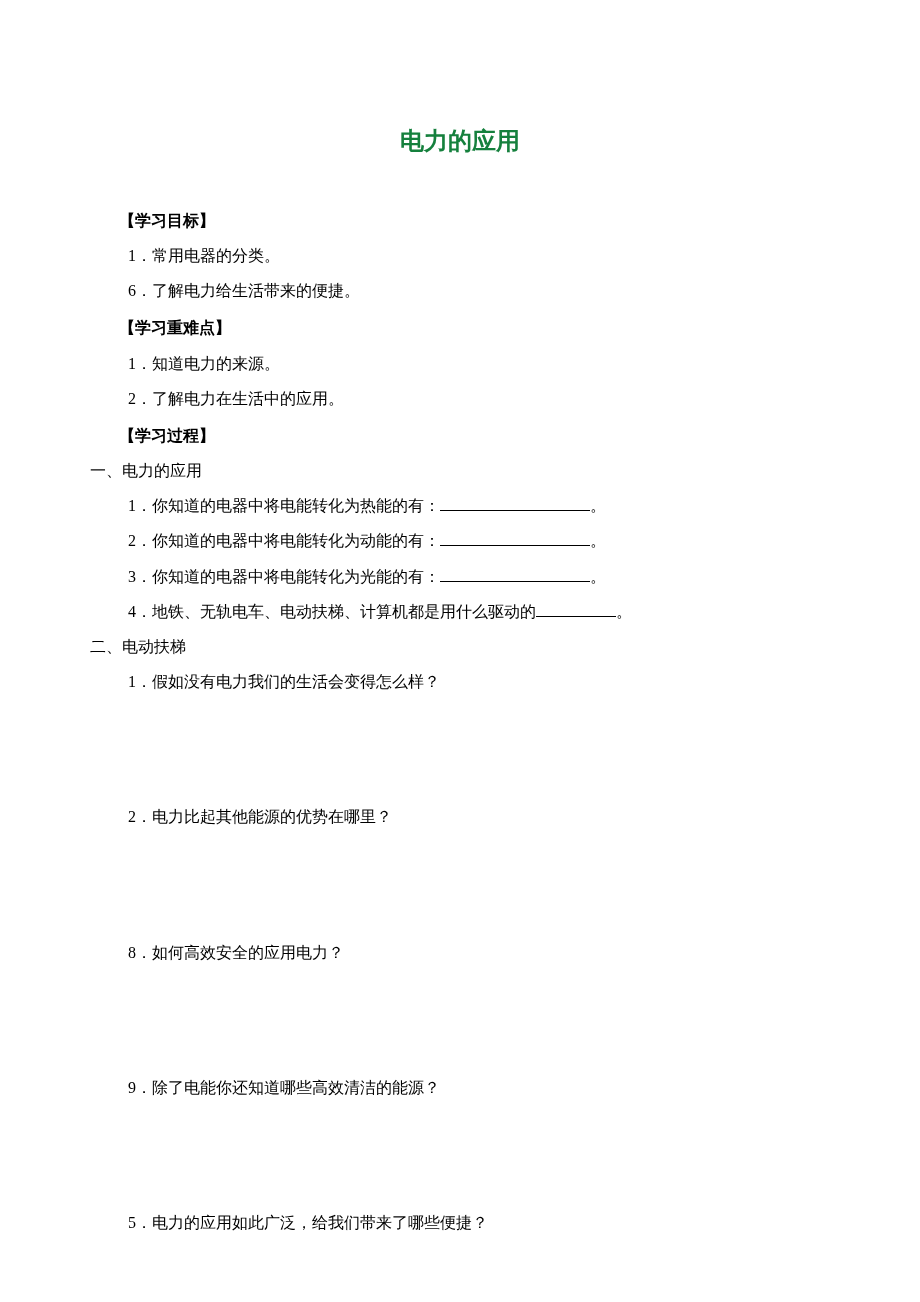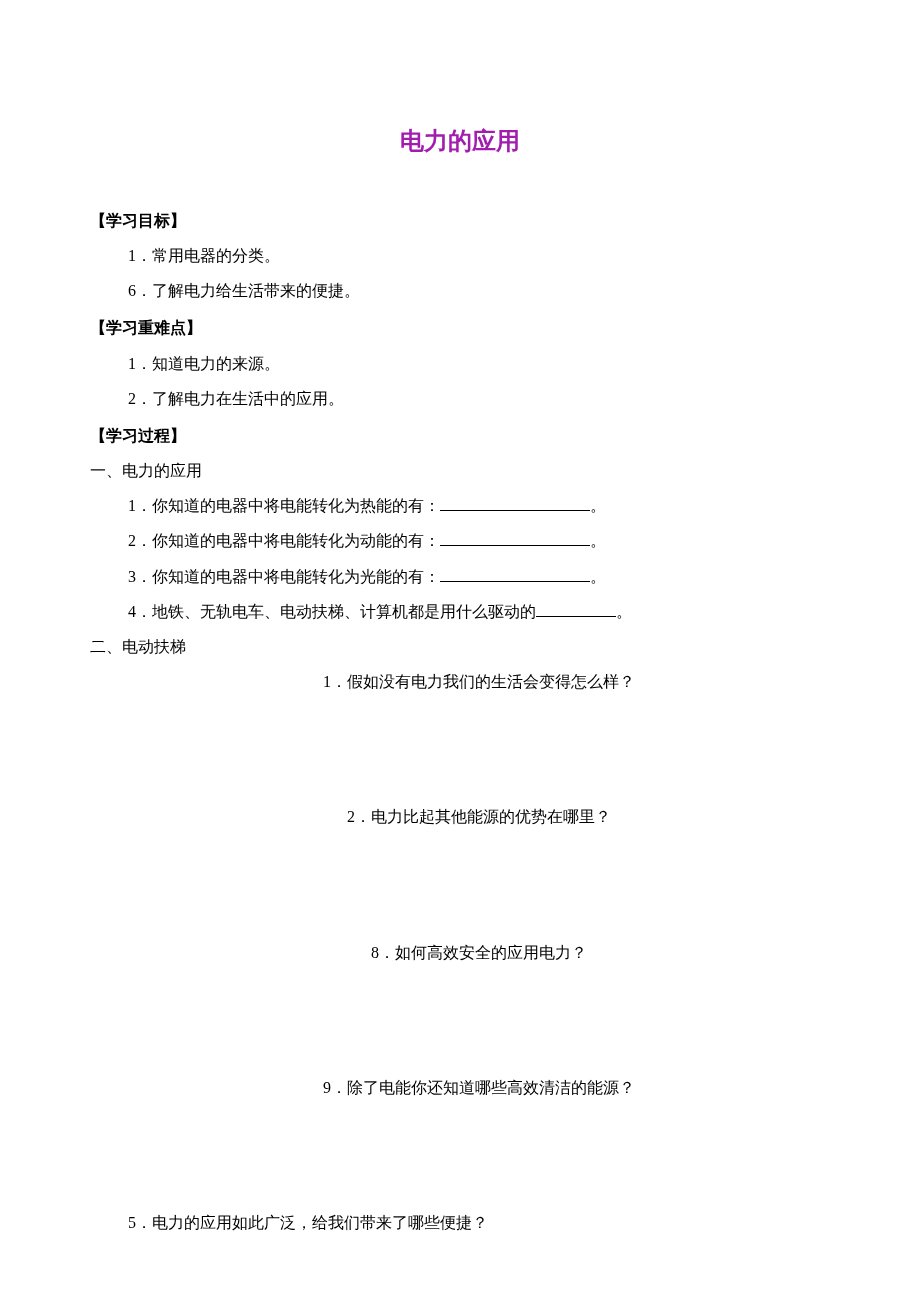--- a/index.html
+++ b/index.html
@@ -11,41 +11,41 @@
       background: #ffffff;
       font-family: "SimSun", "宋体", serif;
       font-size: 16px;
       color: #000000;
       line-height: 2.2;
       width: 920px;
       padding: 115px 90px 90px 90px;
     }
     .title {
       text-align: center;
-      color: #a21caf;
+      color: #15803d;
       font-size: 24px;
       font-weight: bold;
       margin-bottom: 35px;
     }
     .section-header {
       font-weight: bold;
       margin-top: 2px;
+      margin-left: 29px;
     }
     .indent-1 {
       padding-left: 38px;
     }
     .indent-05 {
       padding-left: 0px;
     }
     .q-item {
       padding-left: 38px;
     }
     .gap-large {
       margin-bottom: 100px;
-      text-align: center;
     }
     .gap-last {
       margin-bottom: 0;
     }
     .blank {
       display: inline-block;
       border-bottom: 1px solid #000;
       width: 150px;
       vertical-align: baseline;
       height: 1em;

